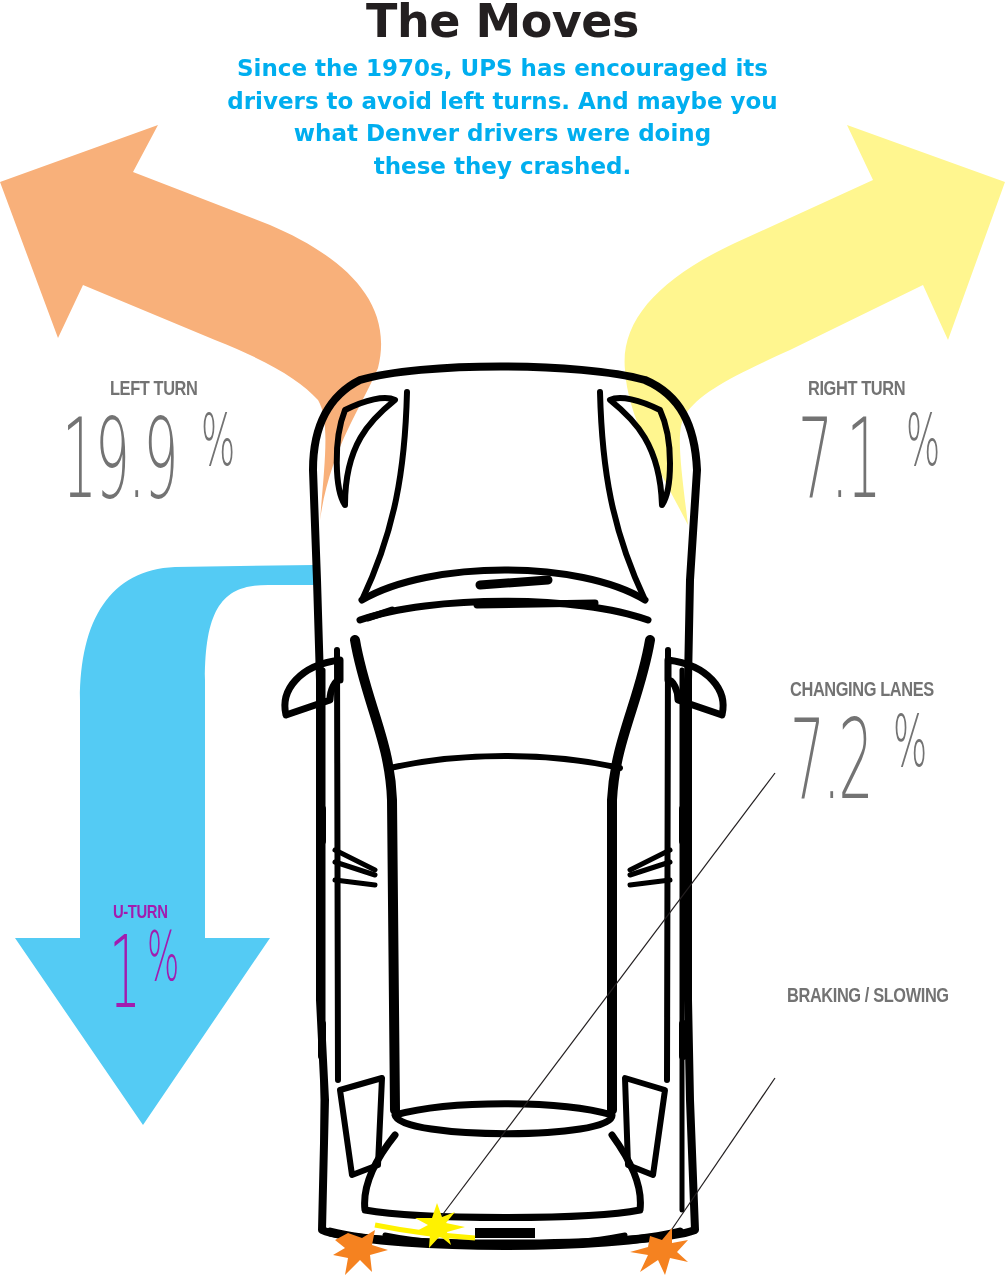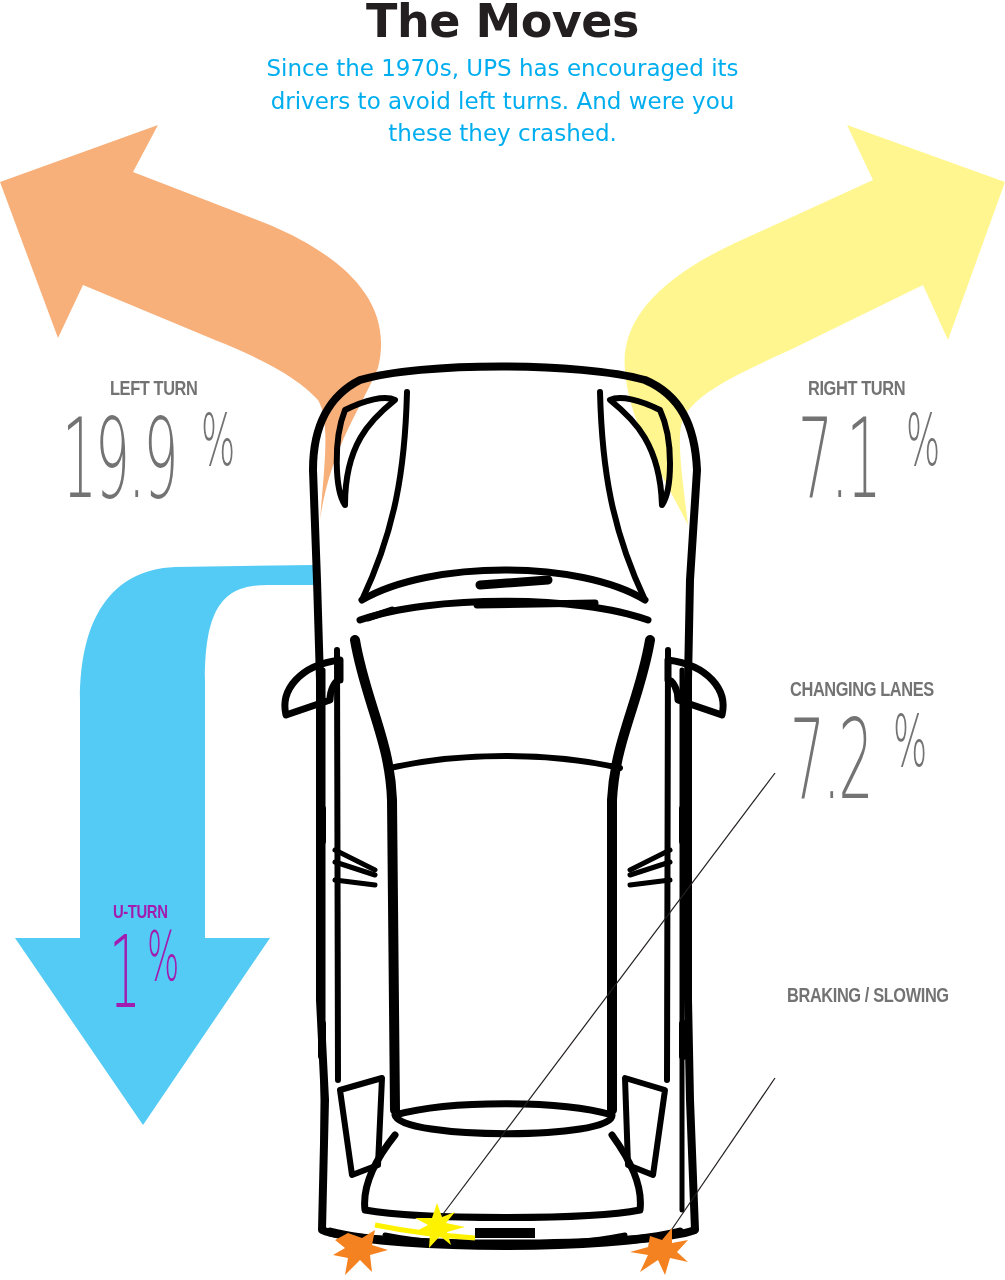--- a/index.html
+++ b/index.html
@@ -6,21 +6,21 @@
   body { width: 1005px; height: 1280px; position: relative; overflow: hidden; }
   #canvas { position: absolute; left: 0; top: 0; width: 1005px; height: 1280px; }
   .title {
     position: absolute; left: 0; width: 1005px; top: -6px;
     text-align: center; font-family: "DejaVu Sans", sans-serif;
     font-weight: bold; font-size: 46px; color: #231f20; letter-spacing: -0.5px;
     margin: 0;
   }
   .intro {
     position: absolute; left: 150px; width: 705px; top: 52px;
-    text-align: center; font-family: "DejaVu Sans", sans-serif; font-weight: normal;
+    text-align: center; font-family: "DejaVu Sans", sans-serif; font-weight: bold;
     font-size: 23px; line-height: 32.5px; color: #00aeef; margin: 0;
   }
   .intro span { display: block; white-space: nowrap; }
   .stat { position: absolute; font-family: "Liberation Sans", sans-serif; color: #737373; }
   .stat .label {
     display: block; font-family: "Liberation Sans", sans-serif; font-weight: bold;
     font-size: 21px; letter-spacing: -0.5px; transform: scaleX(0.78); transform-origin: left center;
     white-space: nowrap;
   }
   .stat .value {
@@ -114,21 +114,22 @@
 
   <path d="M 375 1225 C 400 1230 430 1235 475 1238" stroke="#fff200" stroke-width="5" fill="none"></path>
   <polygon fill="#fff200" points="437,1203 442,1217 455,1212 446,1223 465,1227 447,1232 451,1245 440,1236 429,1248 430,1234 413,1233 428,1225 415,1218 432,1218"></polygon>
   <polygon fill="#f58220" points="348,1233 362,1238 375,1230 372,1245 388,1250 370,1255 372,1272 360,1260 345,1275 348,1258 333,1255 345,1248 335,1240"></polygon>
   <polygon fill="#f58220" points="650,1236 662,1240 672,1228 672,1243 688,1240 677,1252 688,1262 670,1258 665,1275 658,1260 640,1272 648,1255 630,1252 648,1247"></polygon>
 </svg>
 
 <h1 class="title">The Moves</h1>
 <div class="intro">
   <span>Since the 1970s, UPS has encouraged its</span>
-  <span>drivers to avoid left turns. And were you</span>
+  <span>drivers to avoid left turns. And maybe you</span>
+  <span>what Denver drivers were doing</span>
   <span>these they crashed.</span>
 </div>
 
 <div class="stat" style="left:110px; top:376px;">
   <span class="label">LEFT TURN</span>
   <span class="value" style="margin-left:-48px; margin-top:4px;">
     <span class="num">19.9</span><span class="pct" style="margin-left:-90px;">%</span>
   </span>
 </div>
 

